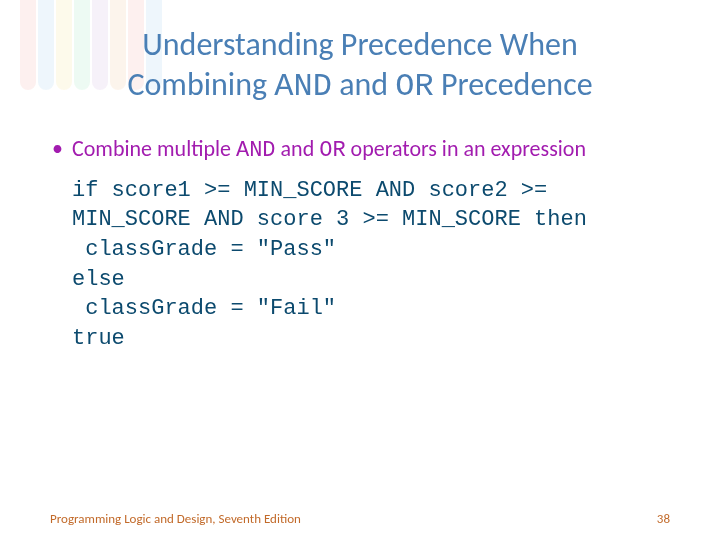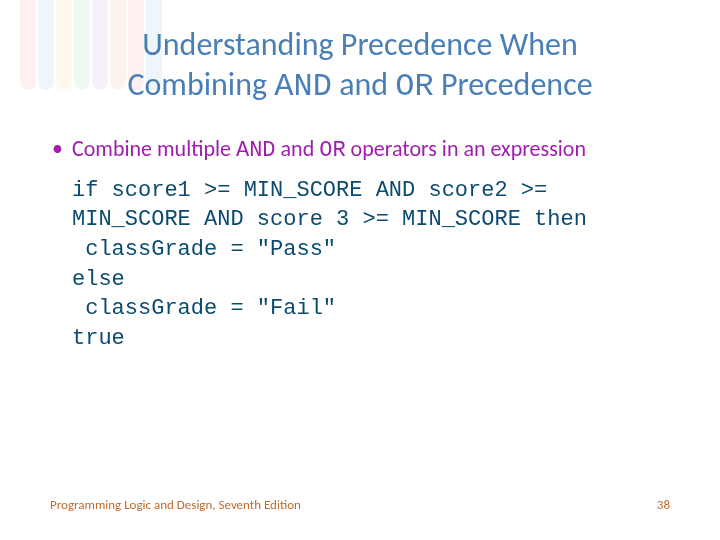--- a/index.html
+++ b/index.html
@@ -72,21 +72,21 @@
     font-family: "Courier New", Courier, monospace;
     font-size: 22px;
     color: #0c4a6e;
     line-height: 1.35;
     padding-left: 22px;
     margin-top: 4px;
   }
   .code-line { white-space: pre-wrap; }
   .footer {
     position: absolute;
-    bottom: 28px;
+    bottom: 14px;
     left: 50px;
     right: 50px;
     display: flex;
     justify-content: space-between;
     font-size: 13px;
     color: #c26a2a;
   }
 </style>
 </head>
 <body>

